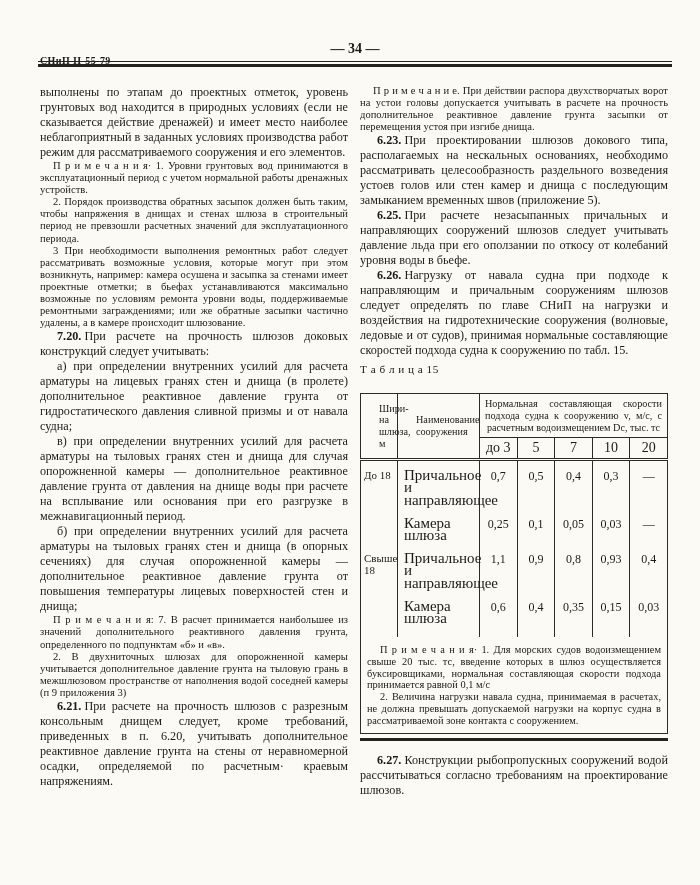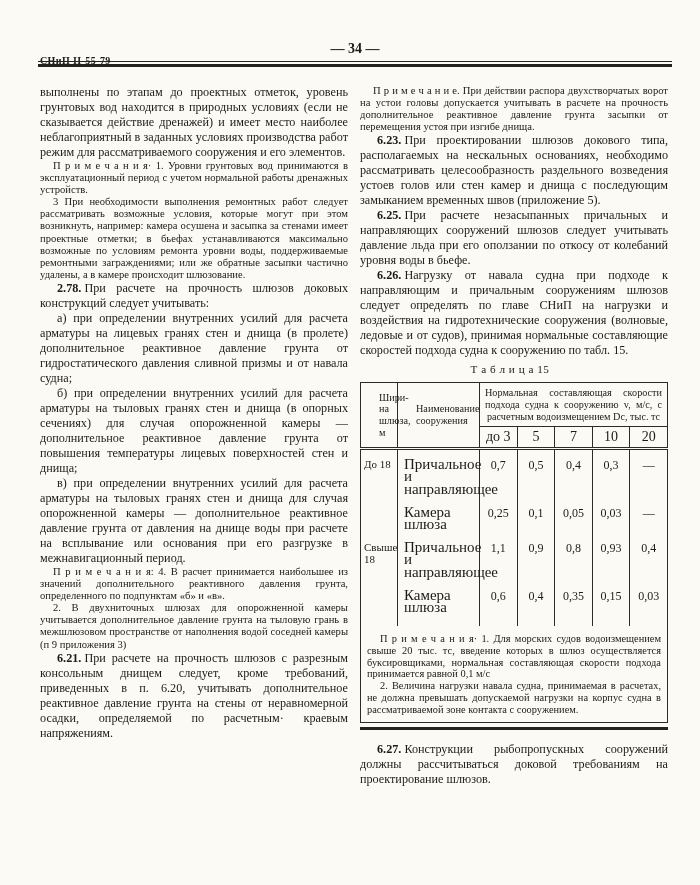--- a/index.html
+++ b/index.html
@@ -21,21 +21,21 @@
   .col-right { left:360px; height:790px; }
 
   p { margin:0; text-align:justify; }
   .main { font-size:12.2px; line-height:15px; text-indent:17px; }
   .noind { text-indent:0; }
   .note { font-size:10.6px; line-height:12.1px; text-indent:13px; }
   .b { font-weight:bold; padding-right:3px; }
   .sp627 { margin-top:12px; }
 
   
-  .tbl-label { text-align:center; font-size:11.2px; margin:5px 8px 7px 0; letter-spacing:.5px; }
+  .tbl-label { text-align:left; font-size:11.2px; margin:5px 8px 18px 0; letter-spacing:.5px; }
   table { width:100%; border-collapse:collapse; border:1.5px solid #2c2b26; table-layout:fixed; }
   col.c-width { width:37px; } col.c-name { width:82px; }
   th { font-weight:normal; font-size:10.2px; line-height:11.6px; padding:3px 18px; text-align:center; vertical-align:middle; }
   th.group-th { border-bottom:1px solid #2c2b26; border-left:1px solid #2c2b26; padding:4px 5px; text-align:justify; text-align-last:center; }
   th.name-th { border-left:1px solid #2c2b26; }
   th.sub-th { border-bottom:3px double #2c2b26; border-left:1px solid #2c2b26; font-size:14px; padding:4px 1px;text-align:center; }
   th.rspan { border-bottom:3px double #2c2b26; }
   td { vertical-align:top; }
   td.cw { font-size:11px; line-height:12.6px; padding:8px 1px 2px 3px; text-align:left; }
   td.cn { font-size:15px; line-height:12.6px; padding:8px 3px 2px 6px; border-left:1px solid #2c2b26; text-align:left; }
@@ -53,26 +53,27 @@
   <div class="hdr">
     <span class="doc-code">СНиП II-55-79</span>
     <span class="page-num">— 34 —</span>
   </div>
   <div class="rule-thin"></div>
   <div class="rule-thick"></div>
 
   <div class="col col-left">
     <p class="main noind">выполнены по этапам до проектных отметок, уровень грунтовых вод находится в природных условиях (если не сказывается действие дренажей) и имеет место наиболее неблагоприятный в заданных условиях производства работ режим для рассматриваемого сооружения и его элементов.</p>
     <p class="note">П р и м е ч а н и я·  1. Уровни грунтовых вод принимаются в эксплуатационный период с учетом нормальной работы дренажных устройств.</p>
+    <p class="note">2. Порядок производства обратных засыпок должен быть таким, чтобы напряжения в днищах и стенах шлюза в строительный период не превзошли расчетных значений для эксплуатационного периода.</p>
     <p class="note">3 При необходимости выполнения ремонтных работ следует рассматривать возможные условия, которые могут при этом возникнуть, например: камера осушена и засыпка за стенами имеет проектные отметки; в бьефах устанавливаются максимально возможные по условиям ремонта уровни воды, поддерживаемые ремонтными заграждениями; или же обратные засыпки частично удалены, а в камере происходит шлюзование.</p>
-    <p class="main"><span class="b">2.78.</span><span>При расчете на прочность шлюзов доковых конструкций следует учитывать:</span></p>
+    <p class="main"><span class="b">7.20.</span><span>При расчете на прочность шлюзов доковых конструкций следует учитывать:</span></p>
     <p class="main">а) при определении внутренних усилий для расчета арматуры на лицевых гранях стен и днища (в пролете) дополнительное реактивное давление грунта от гидростатического давления сливной призмы и от навала судна;</p>
+    <p class="main">в) при определении внутренних усилий для расчета арматуры на тыловых гранях стен и днища для случая опорожненной камеры — дополнительное реактивное давление грунта от давления на днище воды при расчете на всплывание или основания при его разгрузке в межнавигационный период.</p>
     <p class="main">б) при определении внутренних усилий для расчета арматуры на тыловых гранях стен и днища (в опорных сечениях) для случая опорожненной камеры — дополнительное реактивное давление грунта от повышения температуры лицевых поверхностей стен и днища;</p>
-    <p class="main">в) при определении внутренних усилий для расчета арматуры на тыловых гранях стен и днища для случая опорожненной камеры — дополнительное реактивное давление грунта от давления на днище воды при расчете на всплывание или основания при его разгрузке в межнавигационный период.</p>
-    <p class="note">П р и м е ч а н и я: 4. В расчет принимается наибольшее из значений дополнительного реактивного давления грунта, определенного по подпунктам «б» и «в».</p>
+    <p class="note">П р и м е ч а н и я: 7. В расчет принимается наибольшее из значений дополнительного реактивного давления грунта, определенного по подпунктам «б» и «в».</p>
     <p class="note">2. В двухниточных шлюзах для опорожненной камеры учитывается дополнительное давление грунта на тыловую грань в межшлюзовом пространстве от наполнения водой соседней камеры (п 9 приложения 3)</p>
     <p class="main"><span class="b">6.21.</span><span>При расчете на прочность шлюзов с разрезным консольным днищем следует, кроме требований, приведенных в п. 6.20, учитывать дополнительное реактивное давление грунта на стены от неравномерной осадки, определяемой по расчетным· краевым напряжениям.</span></p>
   </div>
 
   <div class="col col-right">
     <p class="note">П р и м е ч а н и е.  При действии распора двухстворчатых ворот на устои головы допускается учитывать в расчете на прочность дополнительное реактивное давление грунта засыпки от перемещения устоя при изгибе днища.</p>
     <p class="main"><span class="b">6.23.</span><span>При проектировании шлюзов докового типа, располагаемых на нескальных основаниях, необходимо рассматривать целесообразность раздельного возведения устоев голов или стен камер и днища с последующим замыканием временных швов (приложение 5).</span></p>
     <p class="main"><span class="b">6.25.</span><span>При расчете незасыпанных причальных и направляющих сооружений шлюзов следует учитывать давление льда при его оползании по откосу от колебаний уровня воды в бьефе.</span></p>
     <p class="main"><span class="b">6.26.</span><span>Нагрузку от навала судна при подходе к направляющим и причальным сооружениям шлюзов следует определять по главе СНиП на нагрузки и воздействия на гидротехнические сооружения (волновые, ледовые и от судов), принимая нормальные составляющие скоростей подхода судна к сооружению по табл. 15.</span></p>
 
@@ -138,16 +139,16 @@
         <tr>
           <td colspan="7" class="notes-cell">
             <p class="tnote">П р и м е ч а н и я·  1. Для морских судов водоизмещением свыше 20 тыс. тс, введение которых в шлюз осуществляется буксировщиками, нормальная составляющая скорости подхода принимается равной 0,1 м/с</p>
             <p class="tnote">2. Величина нагрузки навала судна, принимаемая в расчетах, не должна превышать допускаемой нагрузки на корпус судна в рассматриваемой зоне контакта с сооружением.</p>
           </td>
         </tr>
       </tbody>
     </table>
     <div class="tbl-bottom"></div>
 
-    <p class="main sp627"><span class="b">6.27.</span><span>Конструкции рыбопропускных сооружений должны рассчитываться доковой требованиям на проектирование шлюзов.</span></p>
+    <p class="main sp627"><span class="b">6.27.</span><span>Конструкции рыбопропускных сооружений водой рассчитываться согласно требованиям на проектирование шлюзов.</span></p>
   </div>
 
 </div>
 
 </body></html>

